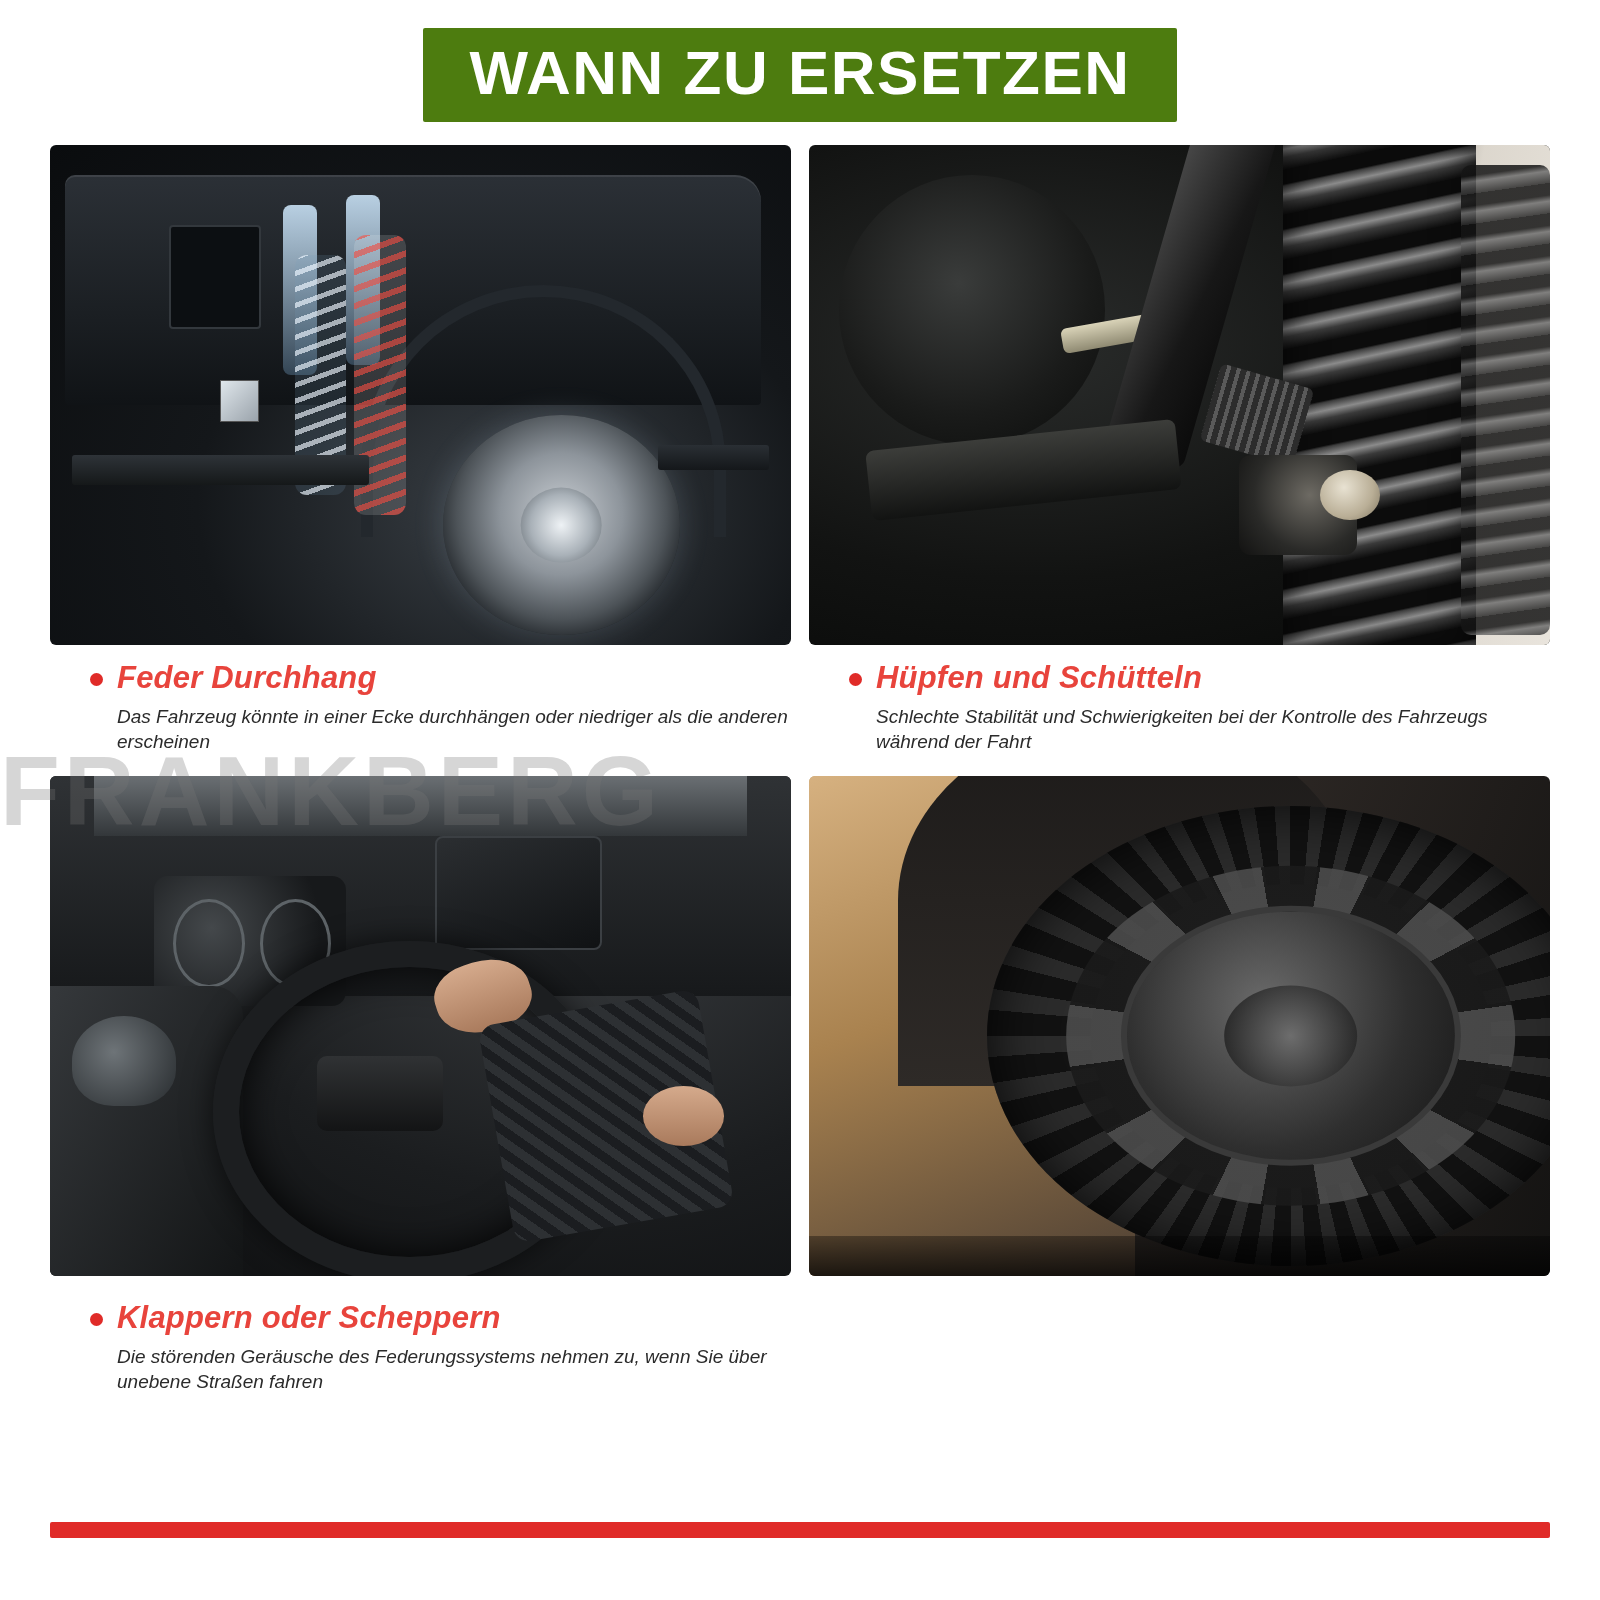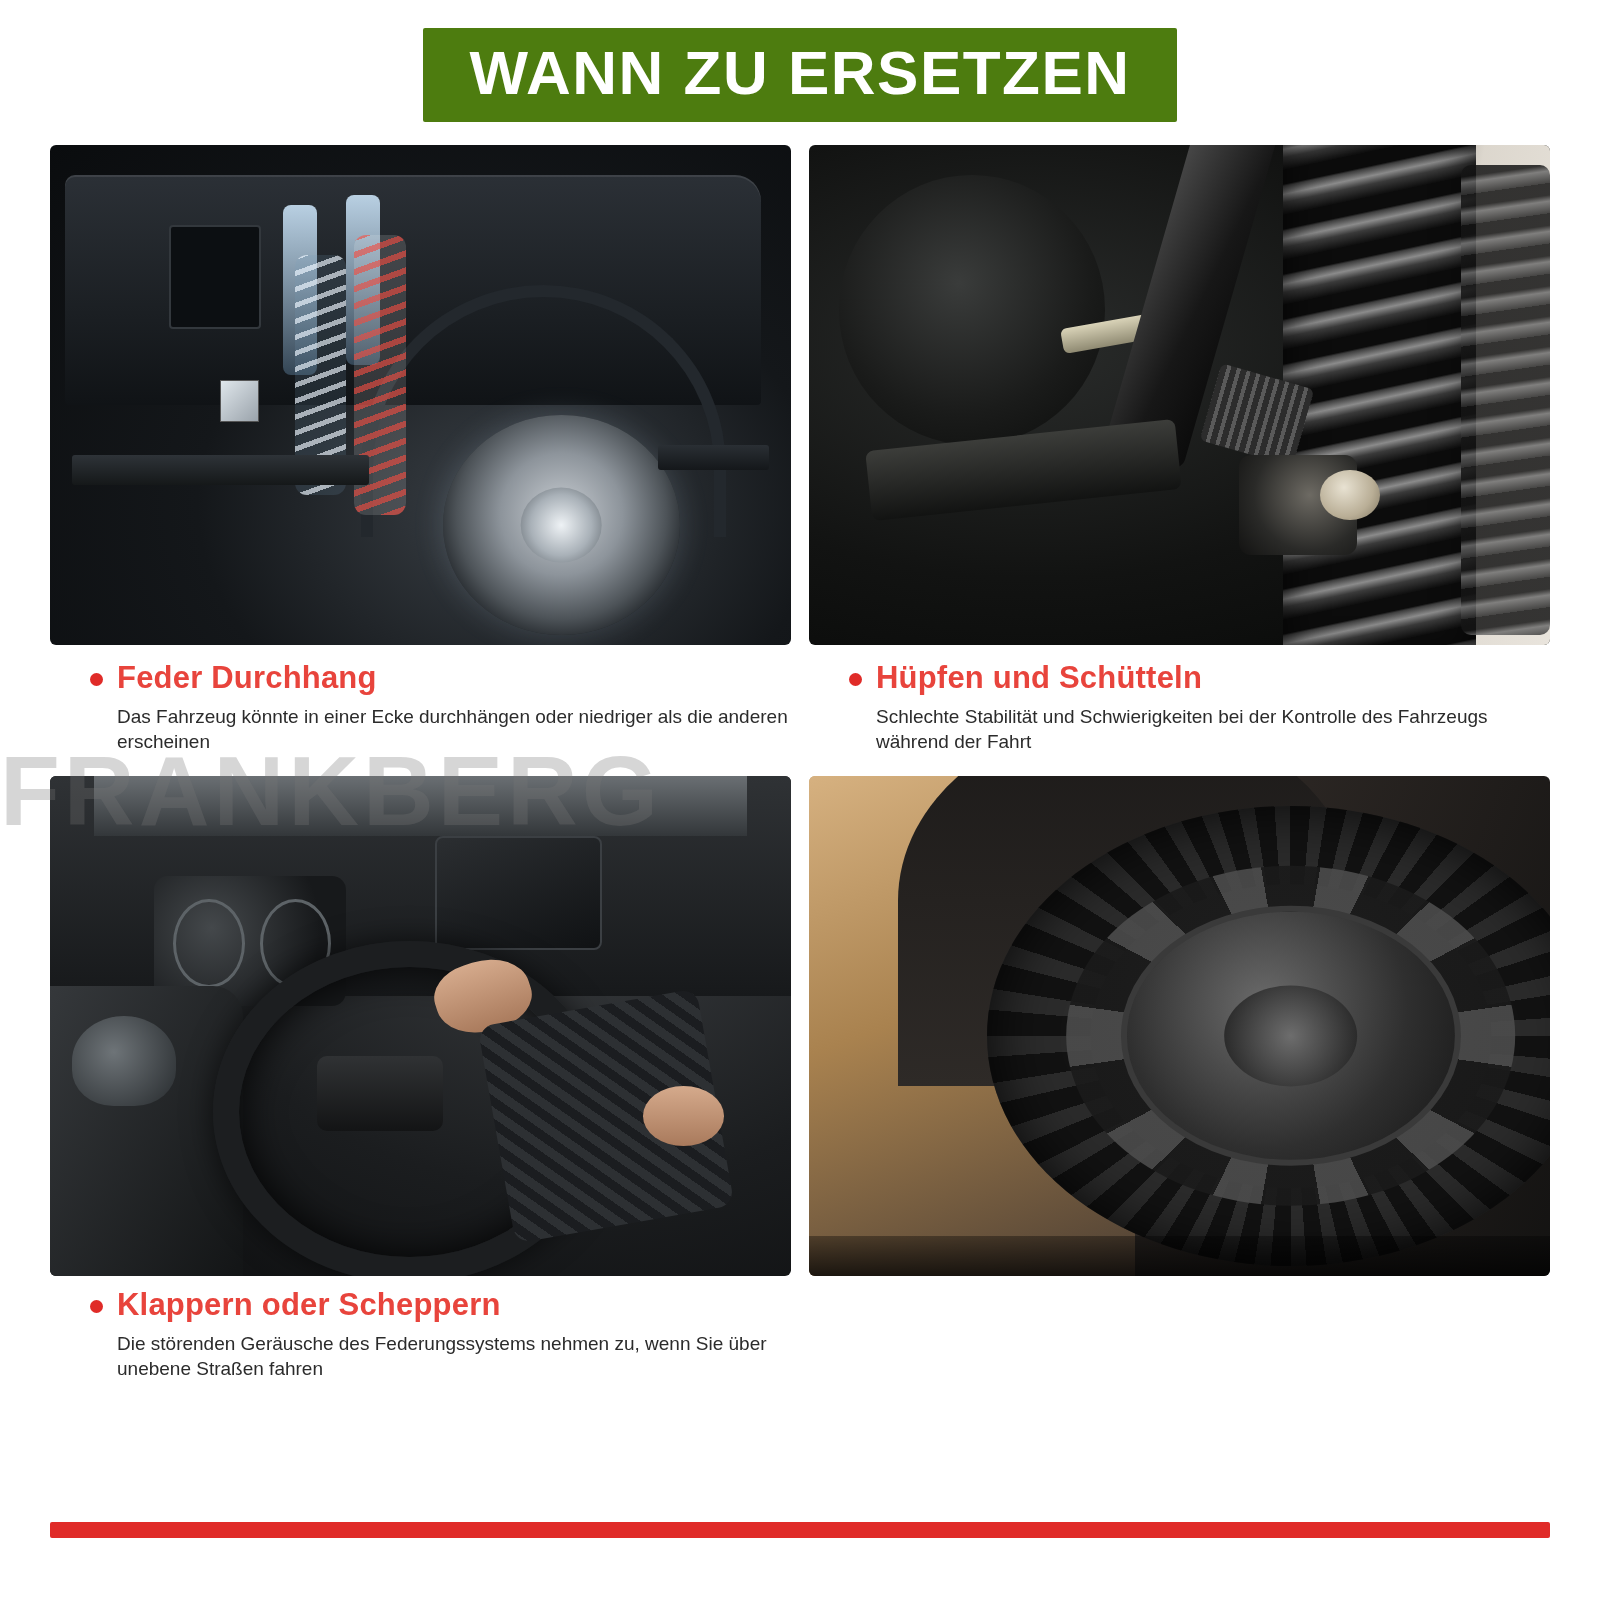--- a/index.html
+++ b/index.html
@@ -64,20 +64,21 @@
     top: 145px;
     left: 50px;
     width: 1500px;
   }
   .row {
     display: flex;
     gap: 18px;
   }
   .cell {
     width: 741px;
+    font-style: italic;
   }
 
   .photo {
     width: 741px;
     height: 500px;
     border-radius: 6px;
     overflow: hidden;
     position: relative;
     background: #111;
   }
@@ -106,21 +107,21 @@
     letter-spacing: .2px;
   }
   .cap-body {
     margin: 6px 0 0 27px;
     color: #2b2b2b;
     font-size: 19px;
     line-height: 1.32;
     max-width: 690px;
   }
 
-  .row2 .caption { padding-top: 10px; }
+  .row2 .caption { padding-top: 23px; }
 
   
   .bottom-bar {
     position: absolute;
     left: 50px;
     bottom: 62px;
     width: 1500px;
     height: 16px;
     background: #e02b28;
     border-radius: 2px;

